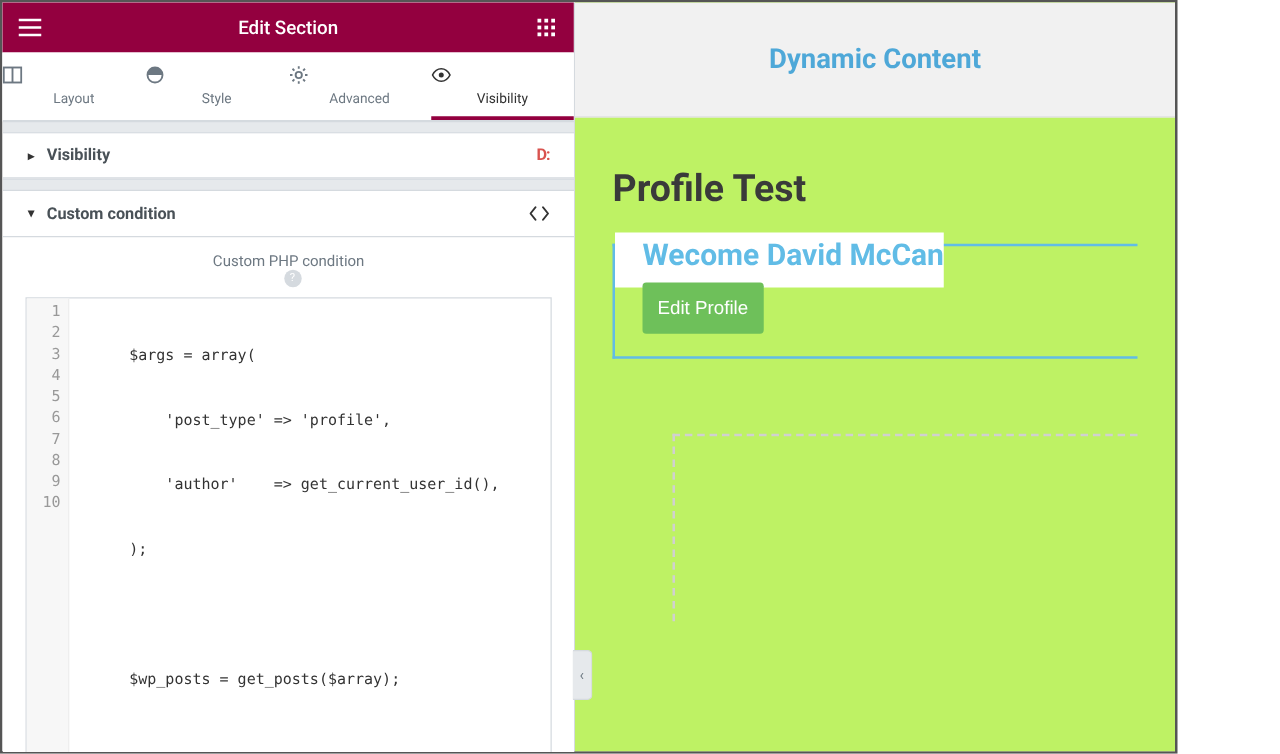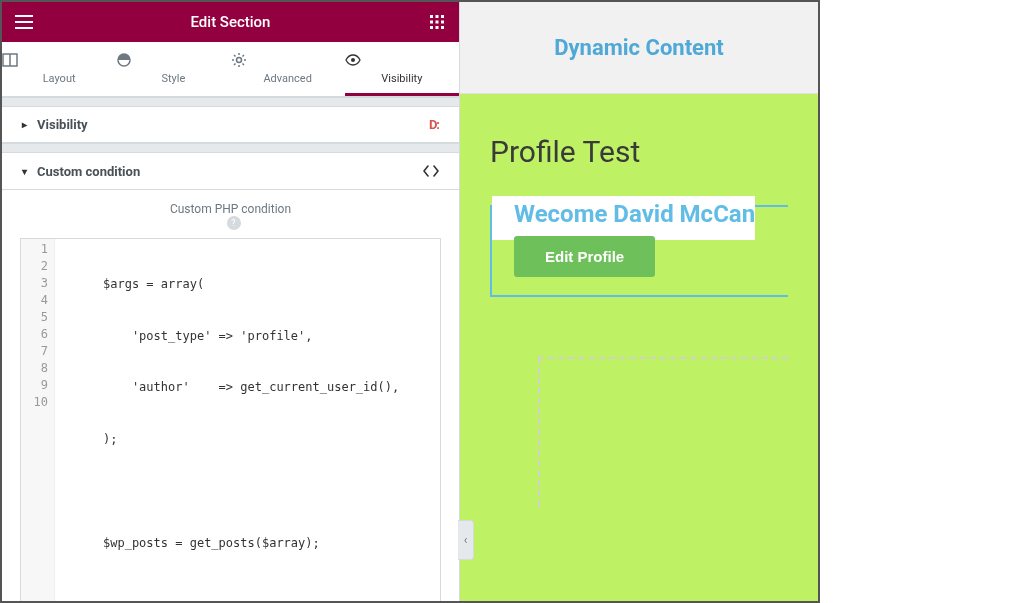--- a/index.html
+++ b/index.html
@@ -1,19 +1,19 @@
 <!DOCTYPE html>
 <html><head>
 <meta charset="utf-8">
 <style>
   * { box-sizing: border-box; margin: 0; padding: 0; }
   html, body { width: 1024px; height: 603px; font-family: -apple-system, BlinkMacSystemFont, "Segoe UI", Roboto, Arial, sans-serif; overflow: hidden; }
   .app {
     display: flex;
-    width: 820px;
+    width: 942px;
     height: 603px;
     border: 2px solid #555;
     background: #fff;
   }
   
   .panel {
     width: 458px;
     min-width: 458px;
     height: 100%;
     background: #fff;
@@ -213,23 +213,23 @@
   .preview-top .brand {
     color: #4ea8d8;
     font-size: 22px;
     font-weight: 700;
   }
   .preview-body {
     padding: 40px 30px 20px 30px;
   }
   .preview-body h1 {
     font-size: 30px;
-    font-weight: 400;
+    font-weight: 700;
     color: #3a3a3a;
-    margin-bottom: 36px;
+    margin-bottom: 26px;
   }
   .welcome-box {
     border: 2px solid #61bce6;
     padding: 0;
     border-right: none;
   }
   .welcome-box .welcome-title {
     color: #61bce6;
     font-size: 24px;
     font-weight: 700;
@@ -239,23 +239,23 @@
     display:inline-block;
   }
   .welcome-inner {
     padding: 0 0 18px 22px;
     margin-top: -4px;
   }
   .edit-btn {
     background: #6ec05a;
     color: #fff;
     border: none;
-    padding: 12px 31px;
+    padding: 12px 12px;
     font-size: 15px;
-    font-weight: 700;
+    font-weight: 400;
     border-radius: 3px;
     cursor: pointer;
   }
   .placeholder-box {
     margin: 60px 0 0 48px;
     height: 150px;
     border: 2px dashed #d0d0d0;
     border-right: none;
     border-bottom: none;
   }

